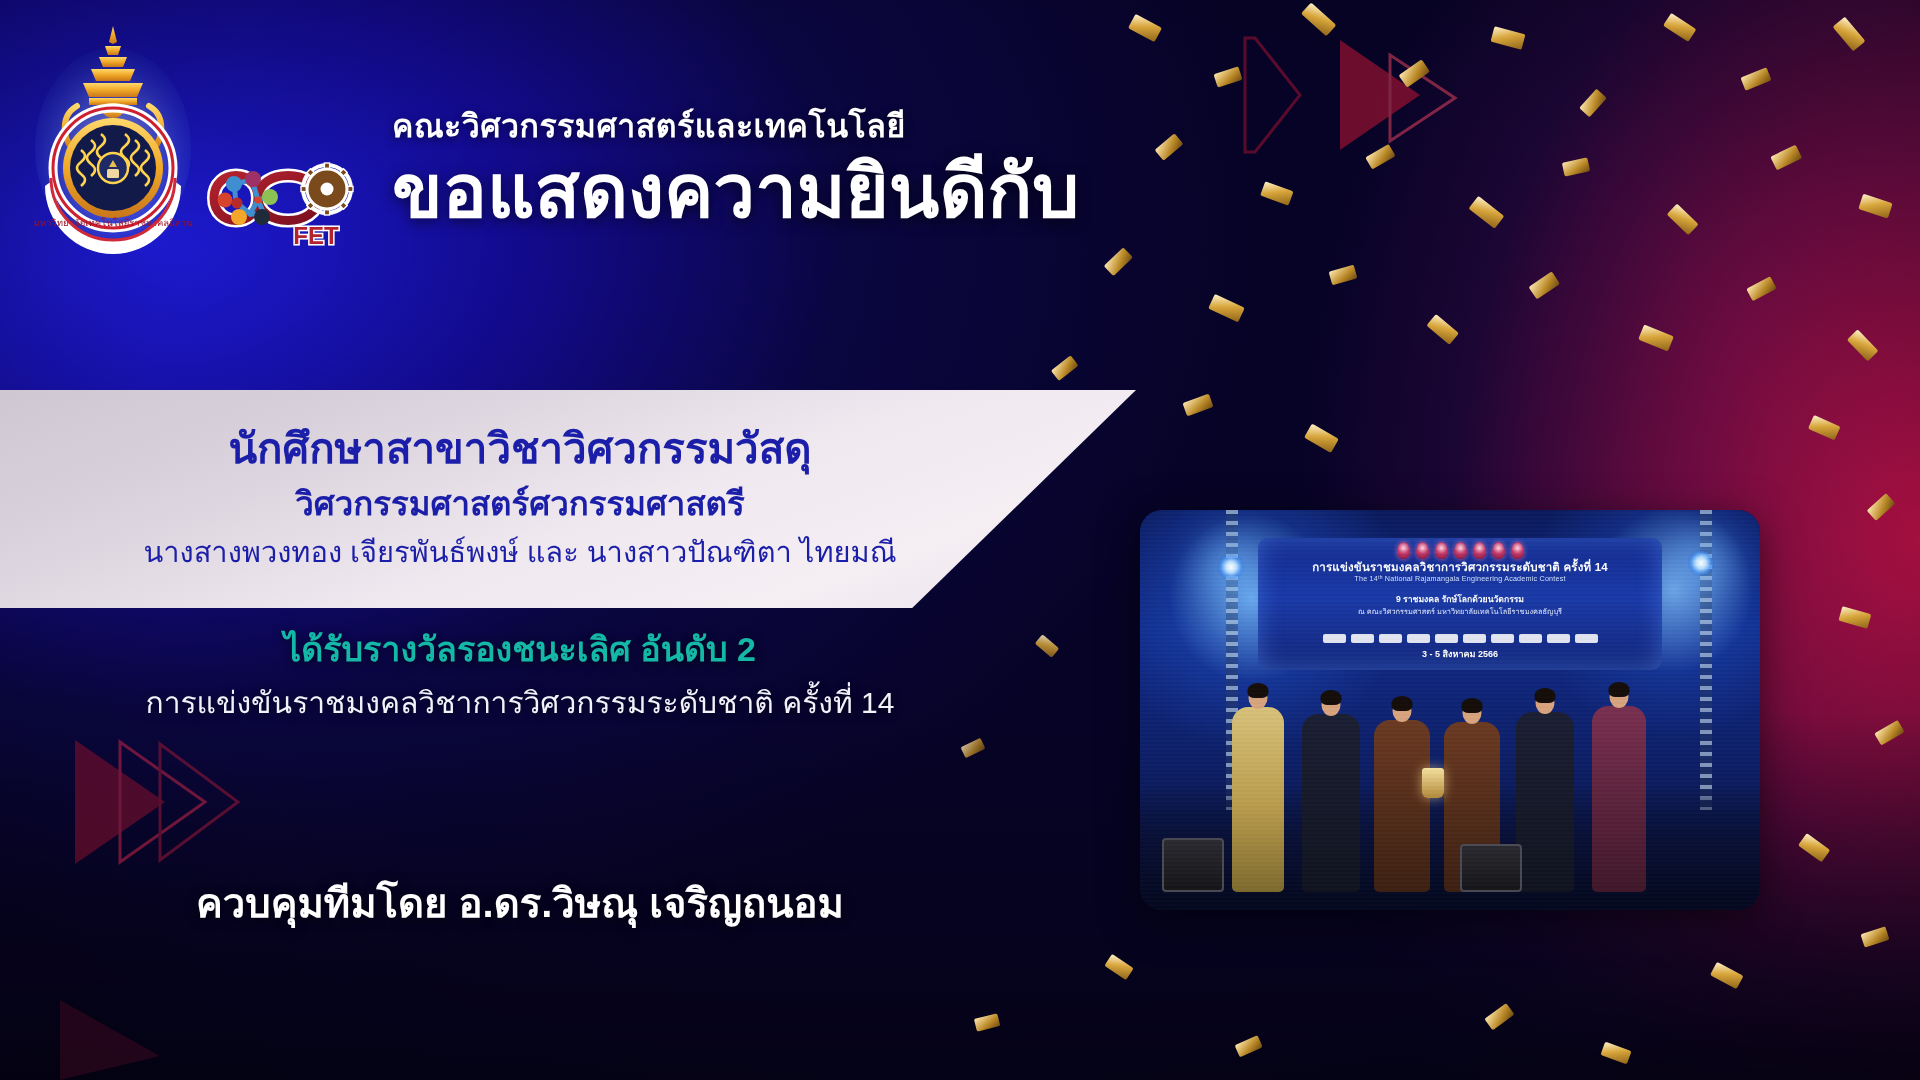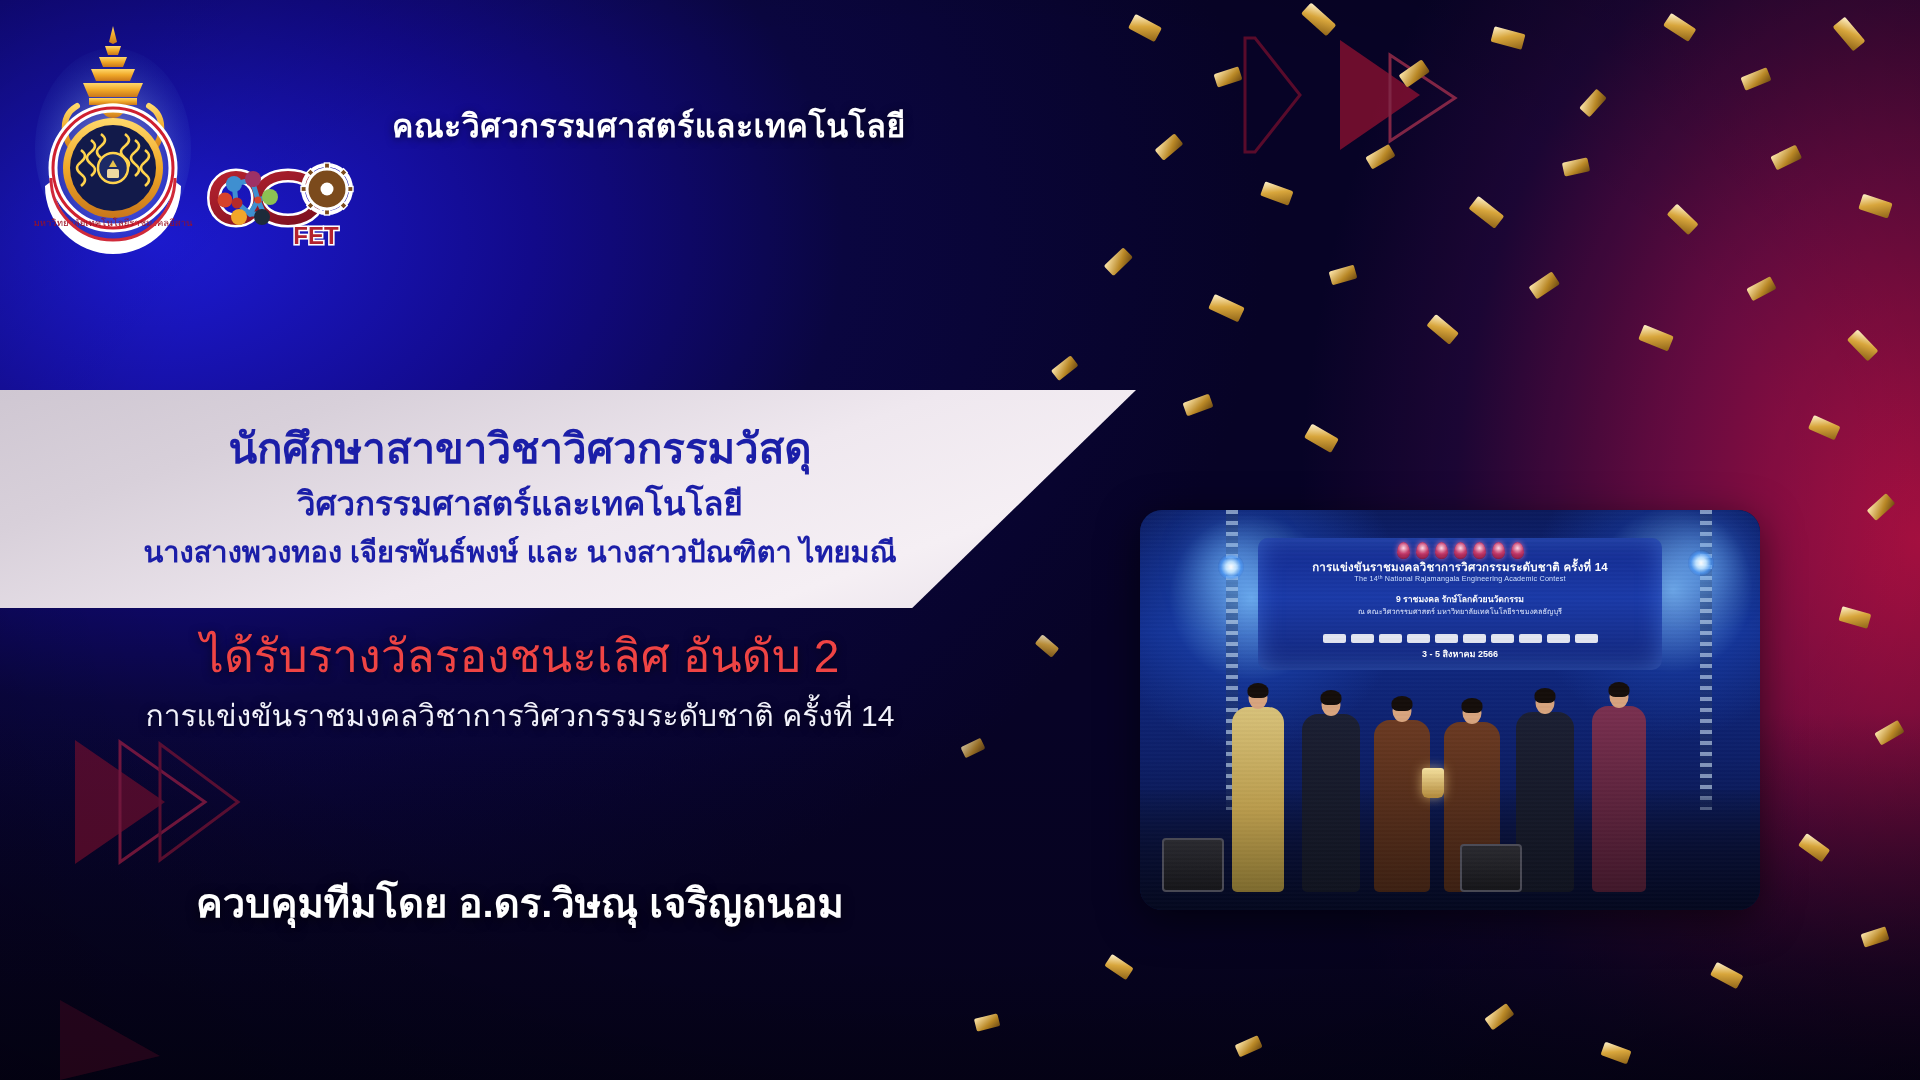--- a/index.html
+++ b/index.html
@@ -57,30 +57,30 @@
     clip-path:polygon(0 0, 100% 0, 80.3% 100%, 0 100%);
     box-shadow:0 6px 26px rgba(0,0,0,.35);
   }
   .panel-inner{
     position:absolute; left:0; top:392px; width:1050px; height:214px;
     display:flex; flex-direction:column; align-items:center; justify-content:center;
     gap:13px; padding:4px 40px 8px 30px;
   }
   .p-l1{ font-size:42px; font-weight:700; color:#1b1ea8; line-height:1.12; letter-spacing:0; }
   .p-l2{ font-size:33px; font-weight:700; color:#1b1ea8; line-height:1.14; }
-  .p-l3{ font-size:29px; font-weight:700; color:#1b1ea8; line-height:1.16; }
+  .p-l3{ font-size:29px; font-weight:400; color:#1b1ea8; line-height:1.16; }
 
   
   .award{
     position:absolute; left:0; top:630px; width:1100px;
     display:flex; flex-direction:column; align-items:center; gap:6px;
     padding-right:60px;
   }
   .aw-1{
-    font-size:46px; font-weight:400; color:#ef4444; line-height:1.14;
+    font-size:34px; font-weight:700; color:#14b8a6; line-height:1.14;
     text-shadow:0 2px 10px rgba(0,0,0,.6);
   }
   .aw-2{
     font-size:31px; font-weight:700; color:#ffc557; line-height:1.18;
     text-shadow:0 2px 8px rgba(0,0,0,.6);
   }
   .aw-3{
     font-size:30px; font-weight:400; color:#f2f2fb; line-height:1.2;
     margin-top:10px; text-shadow:0 2px 8px rgba(0,0,0,.6);
   }
@@ -346,26 +346,27 @@
         </g>
         <circle r="20" fill="#7b4a1c" stroke="#ffffff" stroke-width="3"></circle>
         <circle r="6.5" fill="#ffffff"></circle>
       </g>
       <text x="120" y="104" font-size="24" font-weight="bold" fill="#b4222e" stroke="#ffffff" stroke-width="3" paint-order="stroke" text-anchor="middle" font-family="'Liberation Sans',sans-serif">FET</text>
     </svg>
   </div>
 
   <div class="hdr">
     <div class="hdr-sub">คณะวิศวกรรมศาสตร์และเทคโนโลยี</div>
+    <div class="hdr-main">ขอแสดงความยินดีกับ</div>
   </div>
 
   <div class="panel"></div>
   <div class="panel-inner">
     <div class="p-l1">นักศึกษาสาขาวิชาวิศวกรรมวัสดุ</div>
-    <div class="p-l2">วิศวกรรมศาสตร์และเทคโนโลยี</div>
+    <div class="p-l2">วิศวกรรมศาสตร์ศวกรรมศาสตรี</div>
     <div class="p-l3">นางสางพวงทอง เจียรพันธ์พงษ์ และ นางสาวปัณฑิตา ไทยมณี</div>
   </div>
 
   <div class="award">
     <div class="aw-1">ได้รับรางวัลรองชนะเลิศ อันดับ 2</div>
     <div class="aw-3">การแข่งขันราชมงคลวิชาการวิศวกรรมระดับชาติ ครั้งที่ 14</div>
   </div>
   <div class="advisor">ควบคุมทีมโดย อ.ดร.วิษณุ  เจริญถนอม</div>
 
   <div class="photo-wrap">

